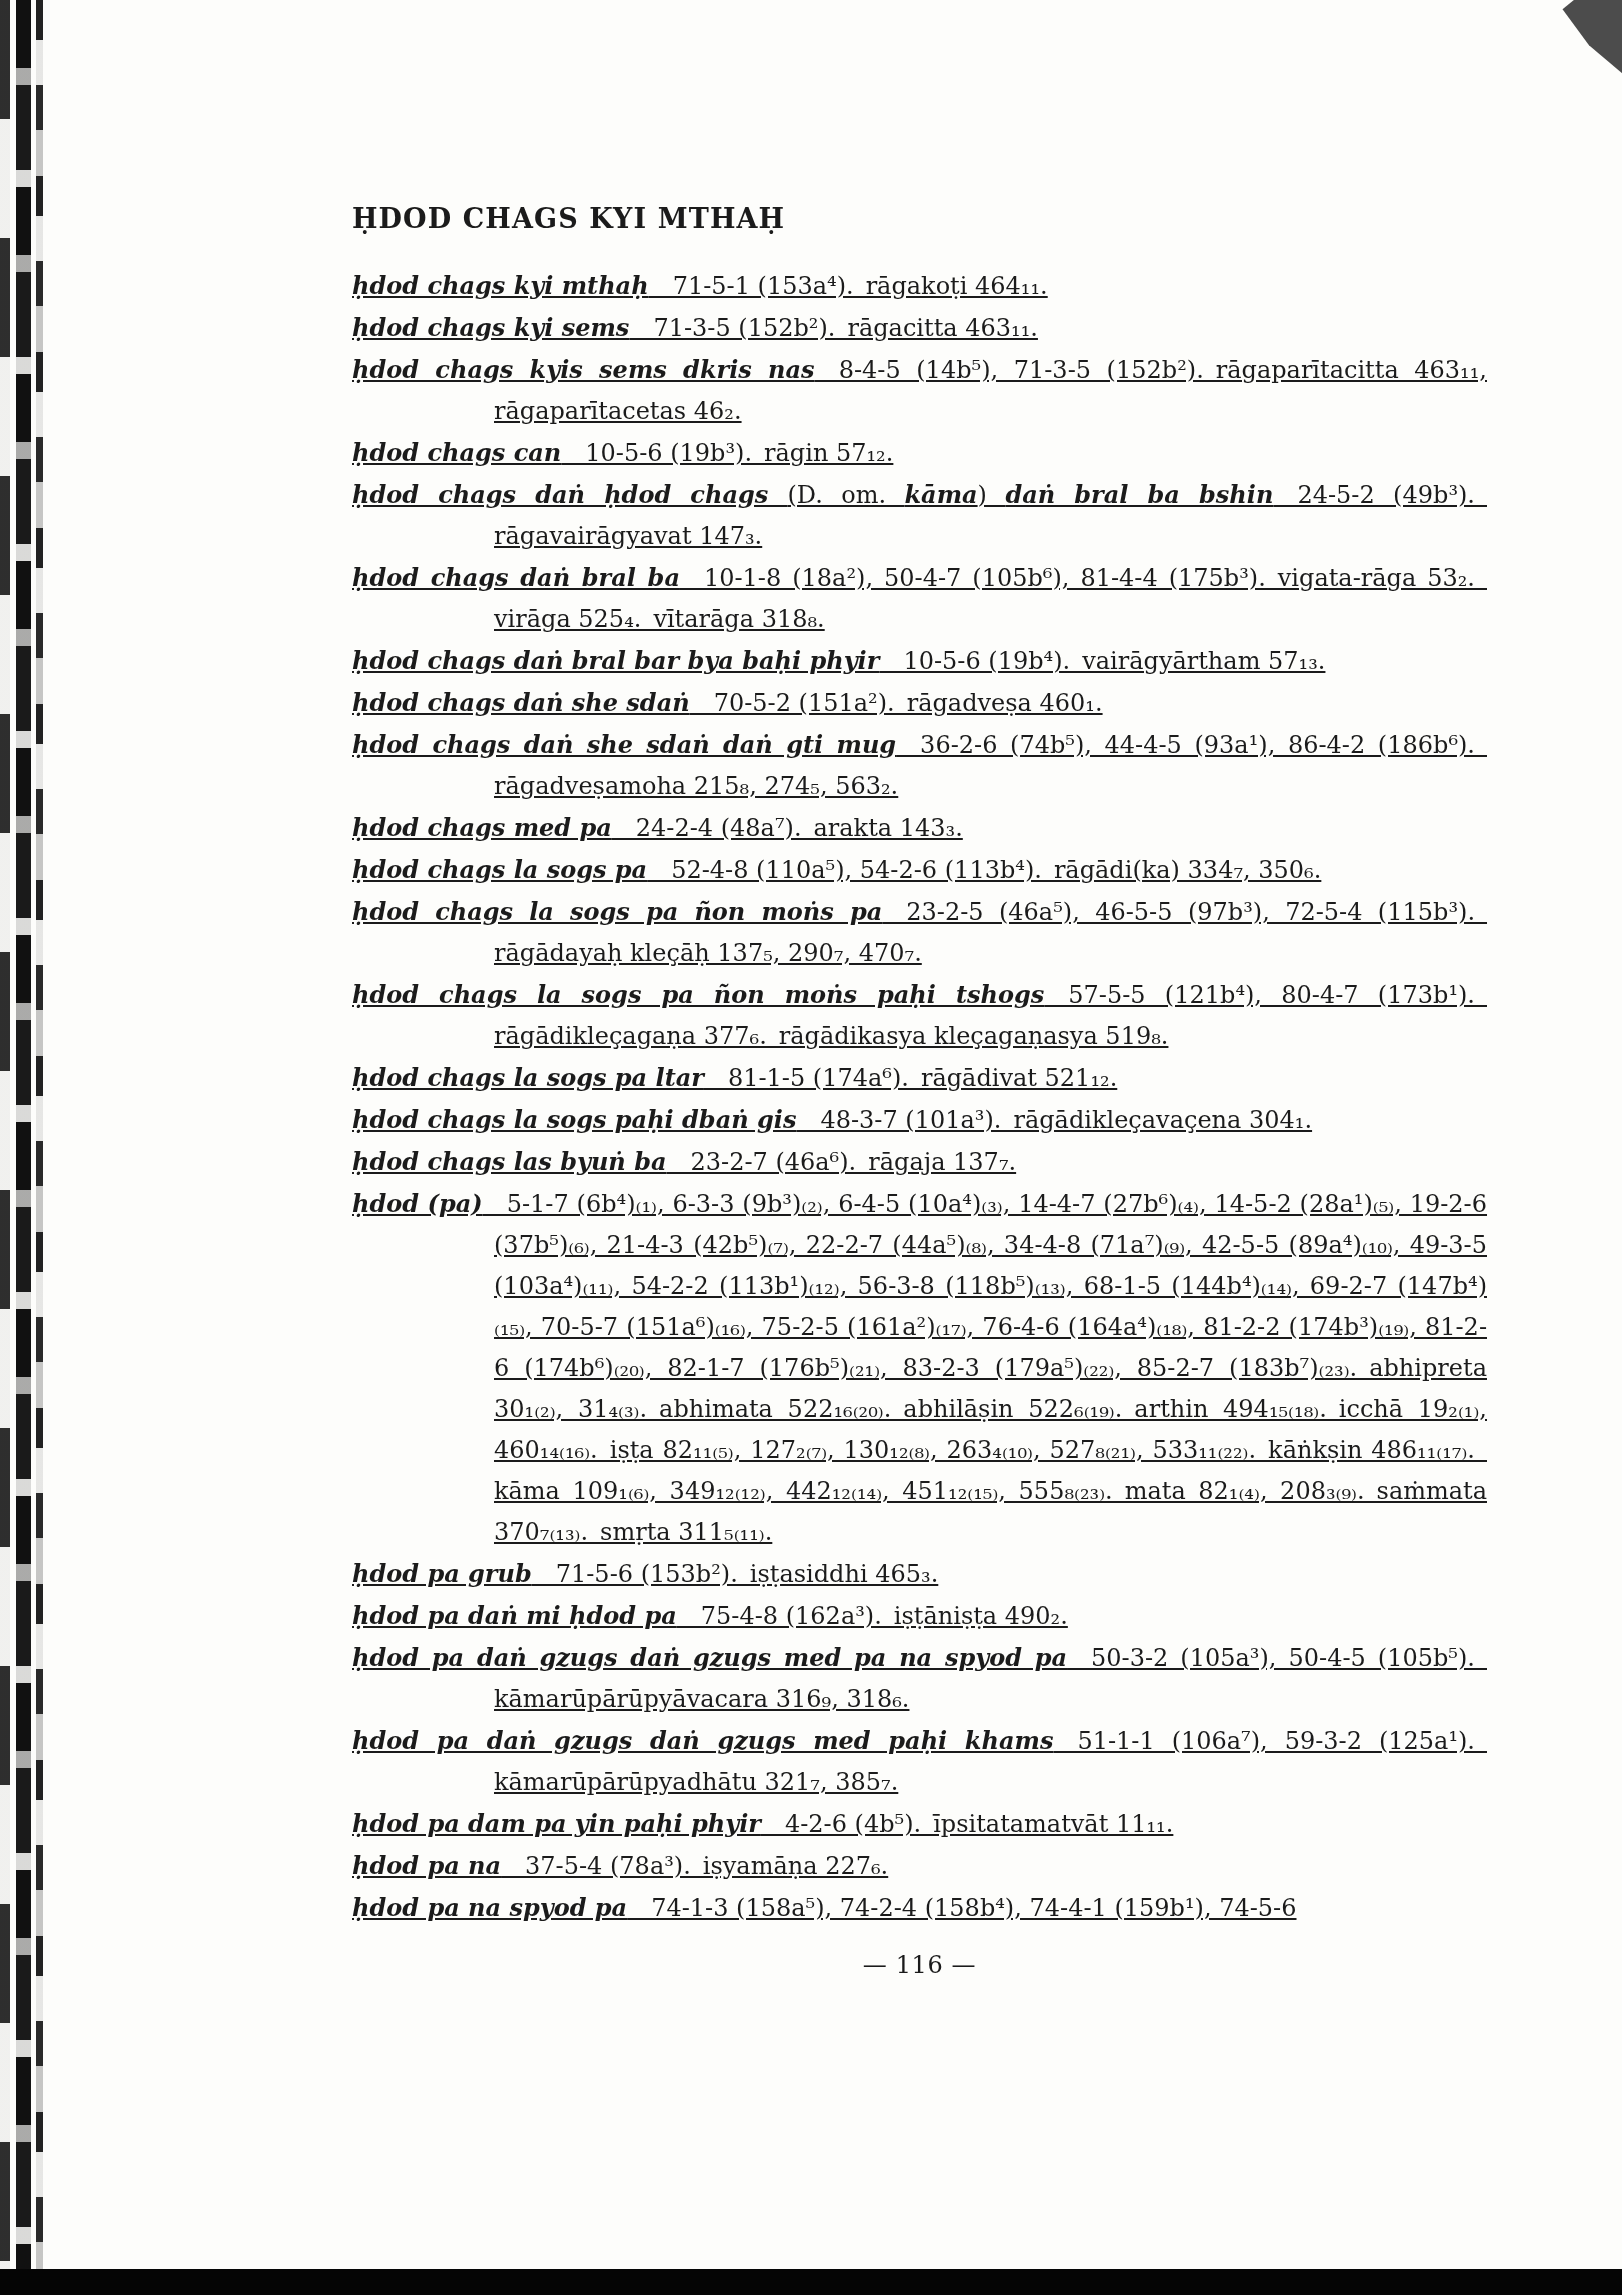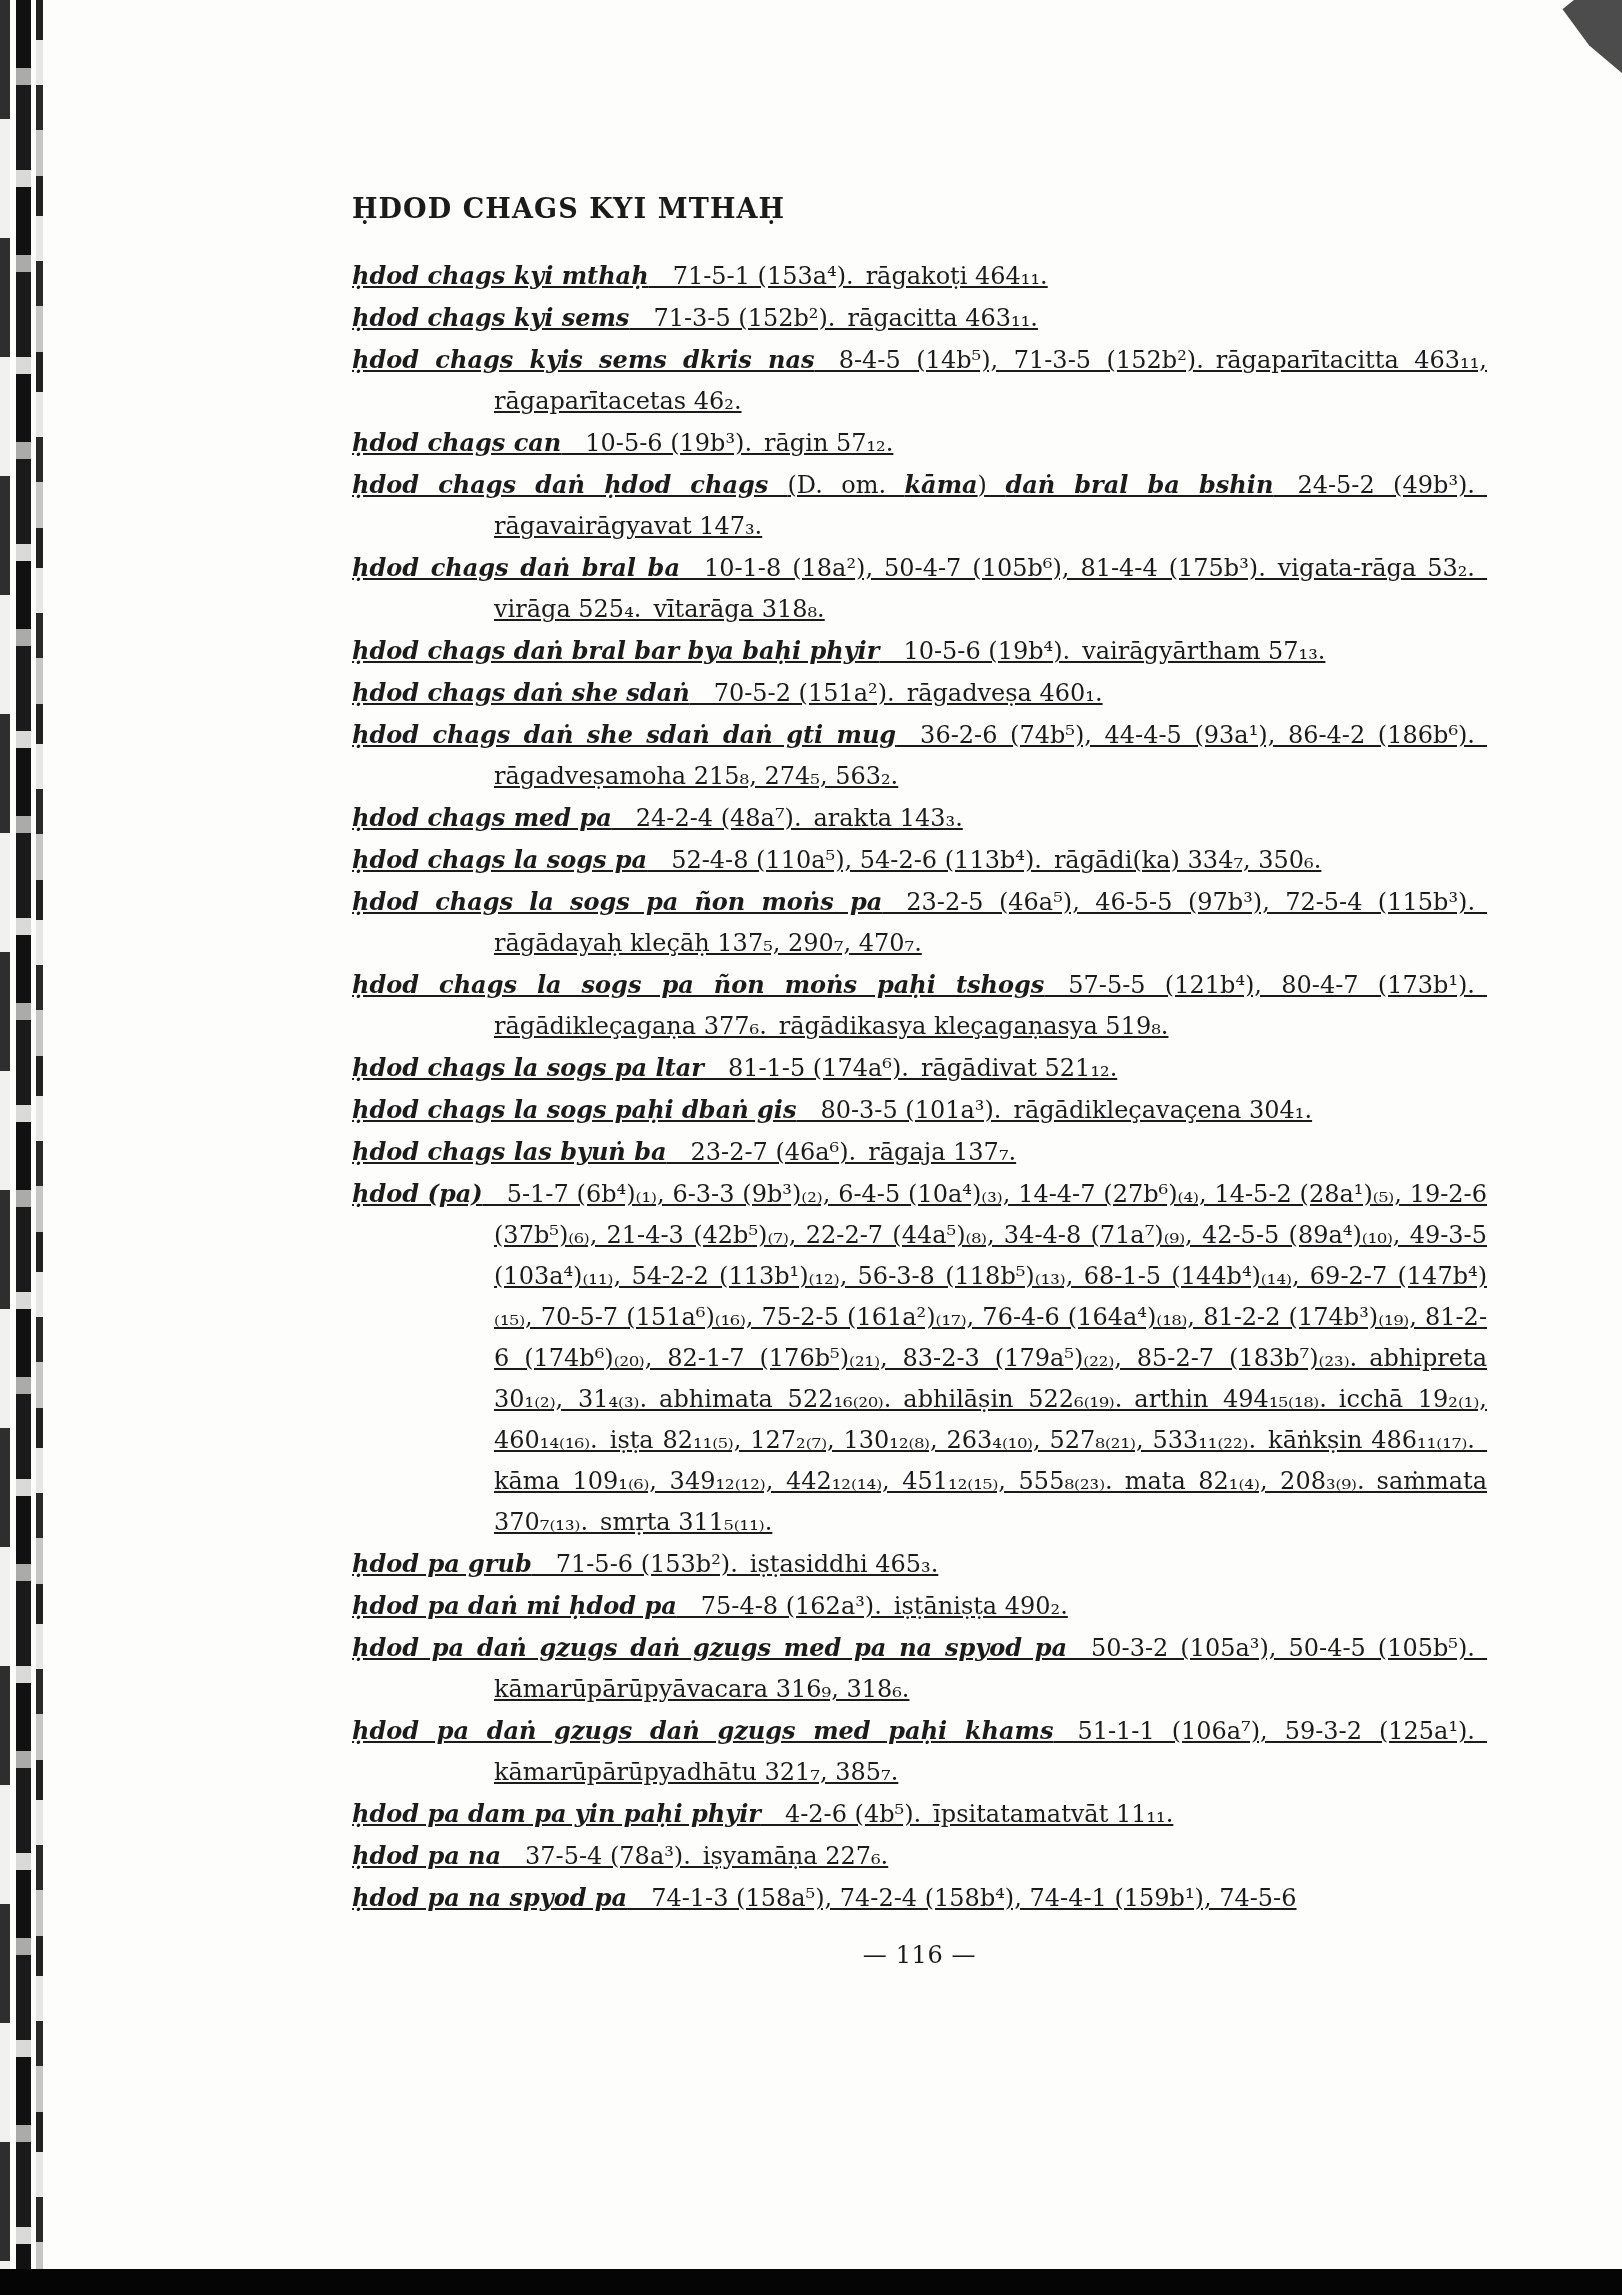--- a/index.html
+++ b/index.html
@@ -40,21 +40,21 @@
     background: #4c4c4c;
     clip-path: polygon(22% 0, 100% 0, 100% 95%, 46% 58%, 4% 12%);
   }
   .bottom-bar {
     left: 0; bottom: 0; width: 100%; height: 26px;
     background: #050505;
   }
   
   .text-column {
     position: absolute;
-    left: 352px; top: 193px; width: 1135px;
+    left: 352px; top: 203px; width: 1135px;
   }
   .section-header {
     font-size: 27px;
     font-weight: 700;
     letter-spacing: 1.1px;
     margin: 0 0 31px 0;
   }
   .entry-list {
     font-size: 24px;
     line-height: 41px;
@@ -96,21 +96,21 @@
         <div class="entry"><span class="term">ḥdod chags daṅ ḥdod chags </span><span class="body">(D. om. </span><span class="term">kāma</span><span class="body">) </span><span class="term">daṅ bral ba bshin</span><span class="body"> 24-5-2 (49b³). rāgavairāgyavat 147₃.</span></div>
         <div class="entry"><span class="term">ḥdod chags daṅ bral ba</span><span class="body"> 10-1-8 (18a²), 50-4-7 (105b⁶), 81-4-4 (175b³). vigata-rāga 53₂. virāga 525₄. vītarāga 318₈.</span></div>
         <div class="entry"><span class="term">ḥdod chags daṅ bral bar bya baḥi phyir</span><span class="body"> 10-5-6 (19b⁴). vairāgyārtham 57₁₃.</span></div>
         <div class="entry"><span class="term">ḥdod chags daṅ she sdaṅ</span><span class="body"> 70-5-2 (151a²). rāgadveṣa 460₁.</span></div>
         <div class="entry"><span class="term">ḥdod chags daṅ she sdaṅ daṅ gti mug</span><span class="body"> 36-2-6 (74b⁵), 44-4-5 (93a¹), 86-4-2 (186b⁶). rāgadveṣamoha 215₈, 274₅, 563₂.</span></div>
         <div class="entry"><span class="term">ḥdod chags med pa</span><span class="body"> 24-2-4 (48a⁷). arakta 143₃.</span></div>
         <div class="entry"><span class="term">ḥdod chags la sogs pa</span><span class="body"> 52-4-8 (110a⁵), 54-2-6 (113b⁴). rāgādi(ka) 334₇, 350₆.</span></div>
         <div class="entry"><span class="term">ḥdod chags la sogs pa ñon moṅs pa</span><span class="body"> 23-2-5 (46a⁵), 46-5-5 (97b³), 72-5-4 (115b³). rāgādayaḥ kleçāḥ 137₅, 290₇, 470₇.</span></div>
         <div class="entry"><span class="term">ḥdod chags la sogs pa ñon moṅs paḥi tshogs</span><span class="body"> 57-5-5 (121b⁴), 80-4-7 (173b¹). rāgādikleçagaṇa 377₆. rāgādikasya kleçagaṇasya 519₈.</span></div>
         <div class="entry"><span class="term">ḥdod chags la sogs pa ltar</span><span class="body"> 81-1-5 (174a⁶). rāgādivat 521₁₂.</span></div>
-        <div class="entry"><span class="term">ḥdod chags la sogs paḥi dbaṅ gis</span><span class="body"> 80-3-5 (101a³). rāgādikleçavaçena 304₁.</span></div>
+        <div class="entry"><span class="term">ḥdod chags la sogs paḥi dbaṅ gis</span><span class="body"> 48-3-7 (101a³). rāgādikleçavaçena 304₁.</span></div>
         <div class="entry"><span class="term">ḥdod chags las byuṅ ba</span><span class="body"> 23-2-7 (46a⁶). rāgaja 137₇.</span></div>
         <div class="entry"><span class="term">ḥdod (pa)</span><span class="body"> 5-1-7 (6b⁴)₍₁₎, 6-3-3 (9b³)₍₂₎, 6-4-5 (10a⁴)₍₃₎, 14-4-7 (27b⁶)₍₄₎, 14-5-2 (28a¹)₍₅₎, 19-2-6 (37b⁵)₍₆₎, 21-4-3 (42b⁵)₍₇₎, 22-2-7 (44a⁵)₍₈₎, 34-4-8 (71a⁷)₍₉₎, 42-5-5 (89a⁴)₍₁₀₎, 49-3-5 (103a⁴)₍₁₁₎, 54-2-2 (113b¹)₍₁₂₎, 56-3-8 (118b⁵)₍₁₃₎, 68-1-5 (144b⁴)₍₁₄₎, 69-2-7 (147b⁴)₍₁₅₎, 70-5-7 (151a⁶)₍₁₆₎, 75-2-5 (161a²)₍₁₇₎, 76-4-6 (164a⁴)₍₁₈₎, 81-2-2 (174b³)₍₁₉₎, 81-2-6 (174b⁶)₍₂₀₎, 82-1-7 (176b⁵)₍₂₁₎, 83-2-3 (179a⁵)₍₂₂₎, 85-2-7 (183b⁷)₍₂₃₎. abhipreta 30₁₍₂₎, 31₄₍₃₎. abhimata 522₁₆₍₂₀₎. abhilāṣin 522₆₍₁₉₎. arthin 494₁₅₍₁₈₎. icchā 19₂₍₁₎, 460₁₄₍₁₆₎. iṣṭa 82₁₁₍₅₎, 127₂₍₇₎, 130₁₂₍₈₎, 263₄₍₁₀₎, 527₈₍₂₁₎, 533₁₁₍₂₂₎. kāṅkṣin 486₁₁₍₁₇₎. kāma 109₁₍₆₎, 349₁₂₍₁₂₎, 442₁₂₍₁₄₎, 451₁₂₍₁₅₎, 555₈₍₂₃₎. mata 82₁₍₄₎, 208₃₍₉₎. saṁmata 370₇₍₁₃₎. smṛta 311₅₍₁₁₎.</span></div>
         <div class="entry"><span class="term">ḥdod pa grub</span><span class="body"> 71-5-6 (153b²). iṣṭasiddhi 465₃.</span></div>
         <div class="entry"><span class="term">ḥdod pa daṅ mi ḥdod pa</span><span class="body"> 75-4-8 (162a³). iṣṭāniṣṭa 490₂.</span></div>
         <div class="entry"><span class="term">ḥdod pa daṅ gzugs daṅ gzugs med pa na spyod pa</span><span class="body"> 50-3-2 (105a³), 50-4-5 (105b⁵). kāmarūpārūpyāvacara 316₉, 318₆.</span></div>
         <div class="entry"><span class="term">ḥdod pa daṅ gzugs daṅ gzugs med paḥi khams</span><span class="body"> 51-1-1 (106a⁷), 59-3-2 (125a¹). kāmarūpārūpyadhātu 321₇, 385₇.</span></div>
         <div class="entry"><span class="term">ḥdod pa dam pa yin paḥi phyir</span><span class="body"> 4-2-6 (4b⁵). īpsitatamatvāt 11₁₁.</span></div>
         <div class="entry"><span class="term">ḥdod pa na</span><span class="body"> 37-5-4 (78a³). iṣyamāṇa 227₆.</span></div>
         <div class="entry"><span class="term">ḥdod pa na spyod pa</span><span class="body"> 74-1-3 (158a⁵), 74-2-4 (158b⁴), 74-4-1 (159b¹), 74-5-6</span></div>
       </div>

